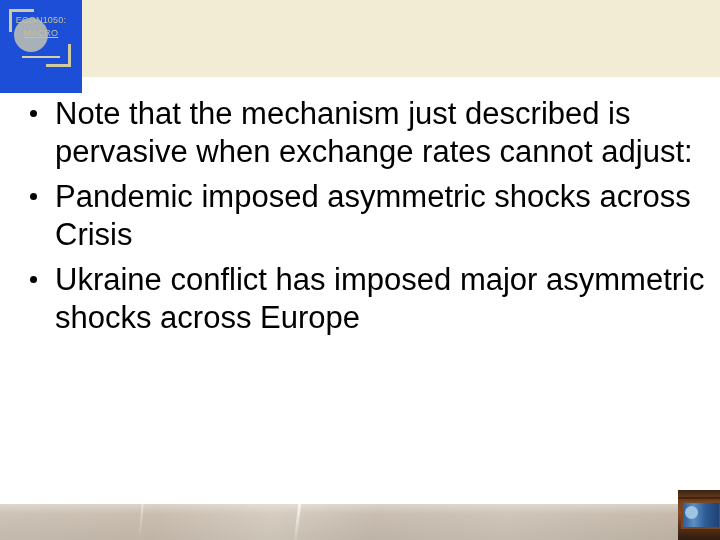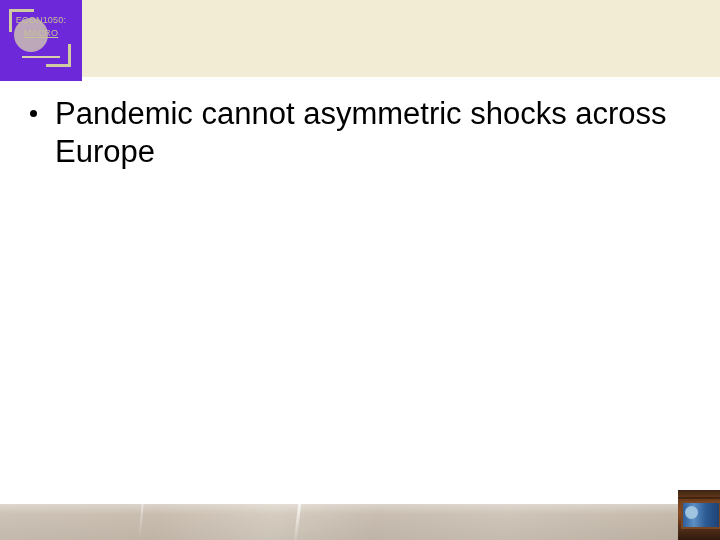--- a/index.html
+++ b/index.html
@@ -30,22 +30,22 @@
     height: 77px;
     background: #f1ecd3;
   }
 
   
   .logo-box {
     position: absolute;
     left: 0;
     top: 0;
     width: 82px;
-    height: 81px;
-    background: #6d28d9;
+    height: 93px;
+    background: #1d4ed8;
   }
   .logo-frame {
     position: absolute;
     left: 9px;
     top: 9px;
     width: 62px;
     height: 58px;
   }
   .logo-frame .corner {
     position: absolute;
@@ -232,27 +232,35 @@
     <div class="logo-text">
       <span>ECON1050:</span>
       <span class="l2">MACRO</span>
     </div>
     <div class="logo-underline"></div>
   </div>
 
 
   <div class="body-area">
 
-
-
     <div class="bullet-item">
       <span class="dot"></span>
-      <span class="bullet-text">Pandemic cannot asymmetric shocks across Europe</span>
-    </div>
-
+      <span class="bullet-text">Note that the mechanism just described is pervasive when exchange rates cannot adjust:</span>
+    </div>
+
+
+    <div class="bullet-item">
+      <span class="dot"></span>
+      <span class="bullet-text">Pandemic imposed asymmetric shocks across Crisis</span>
+    </div>
+
+    <div class="bullet-item">
+      <span class="dot"></span>
+      <span class="bullet-text">Ukraine conflict has imposed major asymmetric shocks across Europe</span>
+    </div>
 
   </div>
 
   <div class="photo-strip">
     <span class="seam2"></span>
     <span class="seam"></span>
   </div>
 
   <div class="corner-thumb">
     <span class="shelf"></span>

